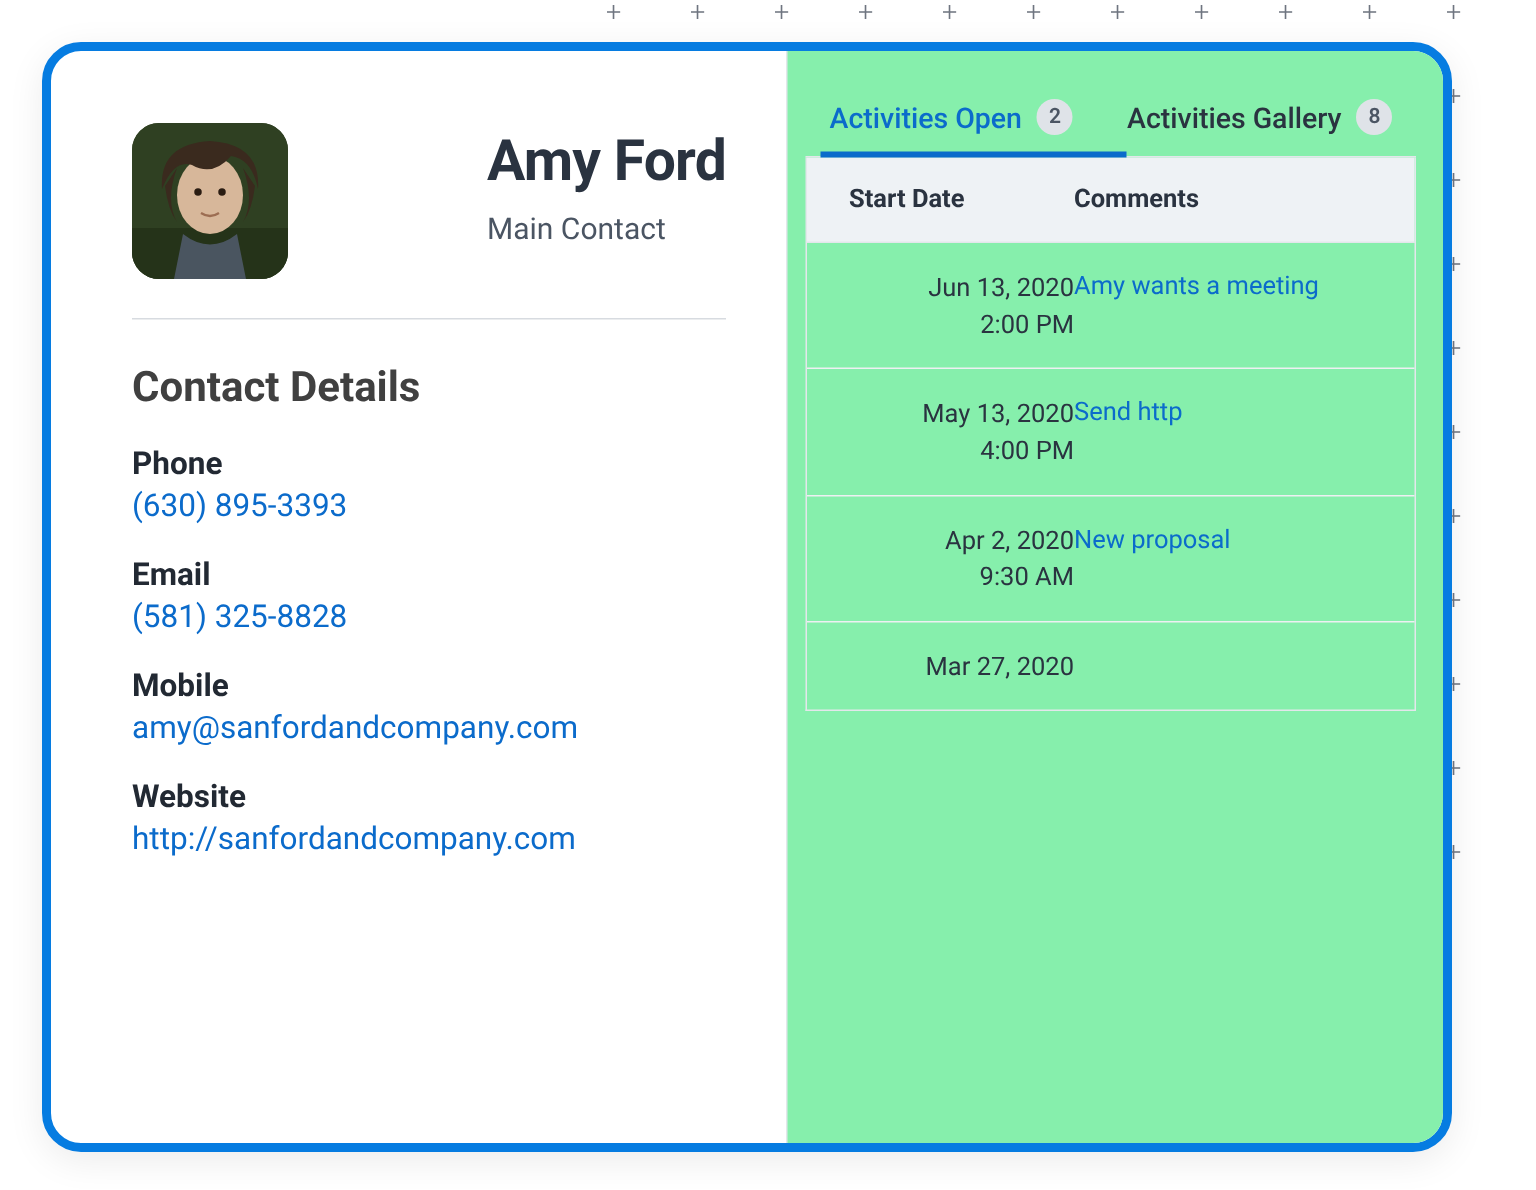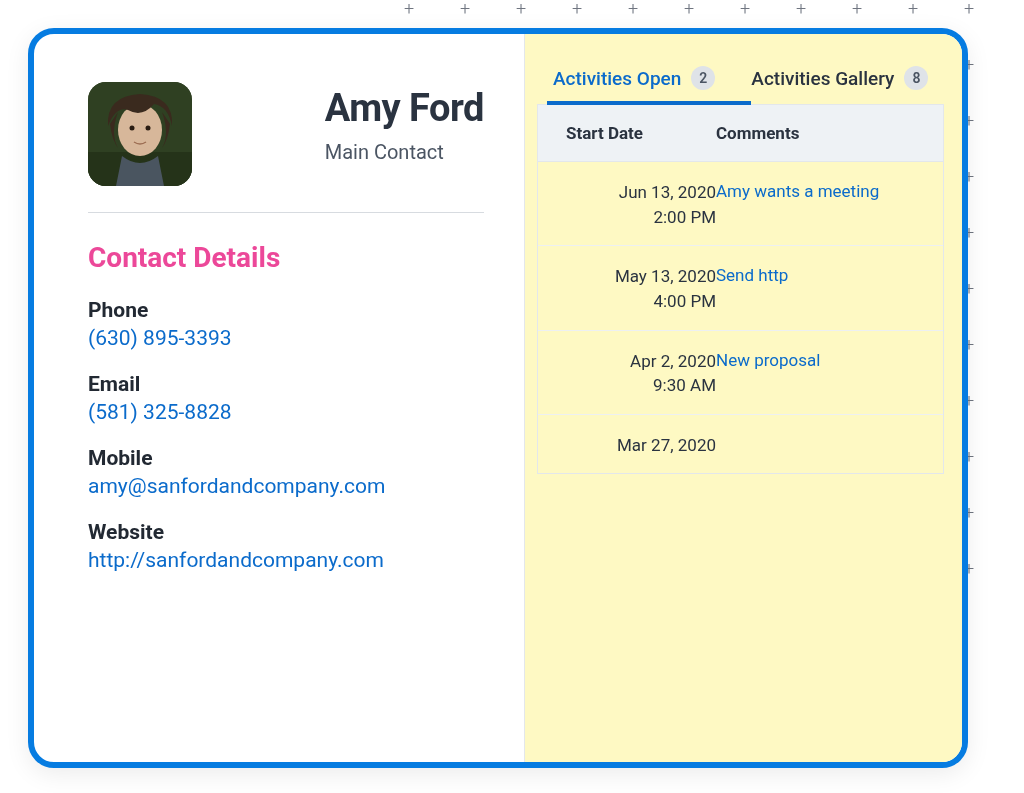--- a/index.html
+++ b/index.html
@@ -81,39 +81,39 @@
     color: #4b5563;
   }
   .hr {
     border: none;
     border-top: 1px solid #d7dbe0;
     margin: 26px 0 28px 0;
   }
   .section-title {
     font-size: 28px;
     font-weight: 700;
-    color: #ec4899;
+    color: #404040;
     margin-bottom: 24px;
   }
   .field-label {
     font-size: 21px;
     font-weight: 700;
     color: #222933;
     margin-bottom: 4px;
   }
   .field-value {
     font-size: 21px;
     color: #0b6bcb;
     margin-bottom: 22px;
     cursor: pointer;
   }
   .right-pane {
     flex: 1;
     border-left: 1px solid #e3e7eb;
-    background: #fef9c3;
+    background: #86efac;
     padding: 26px 18px 12px 12px;
     display: flex;
     flex-direction: column;
   }
   .tabs {
     display: flex;
     gap: 36px;
     padding-left: 16px;
     border-bottom: 1px solid #e3e7eb;
     position: relative;

